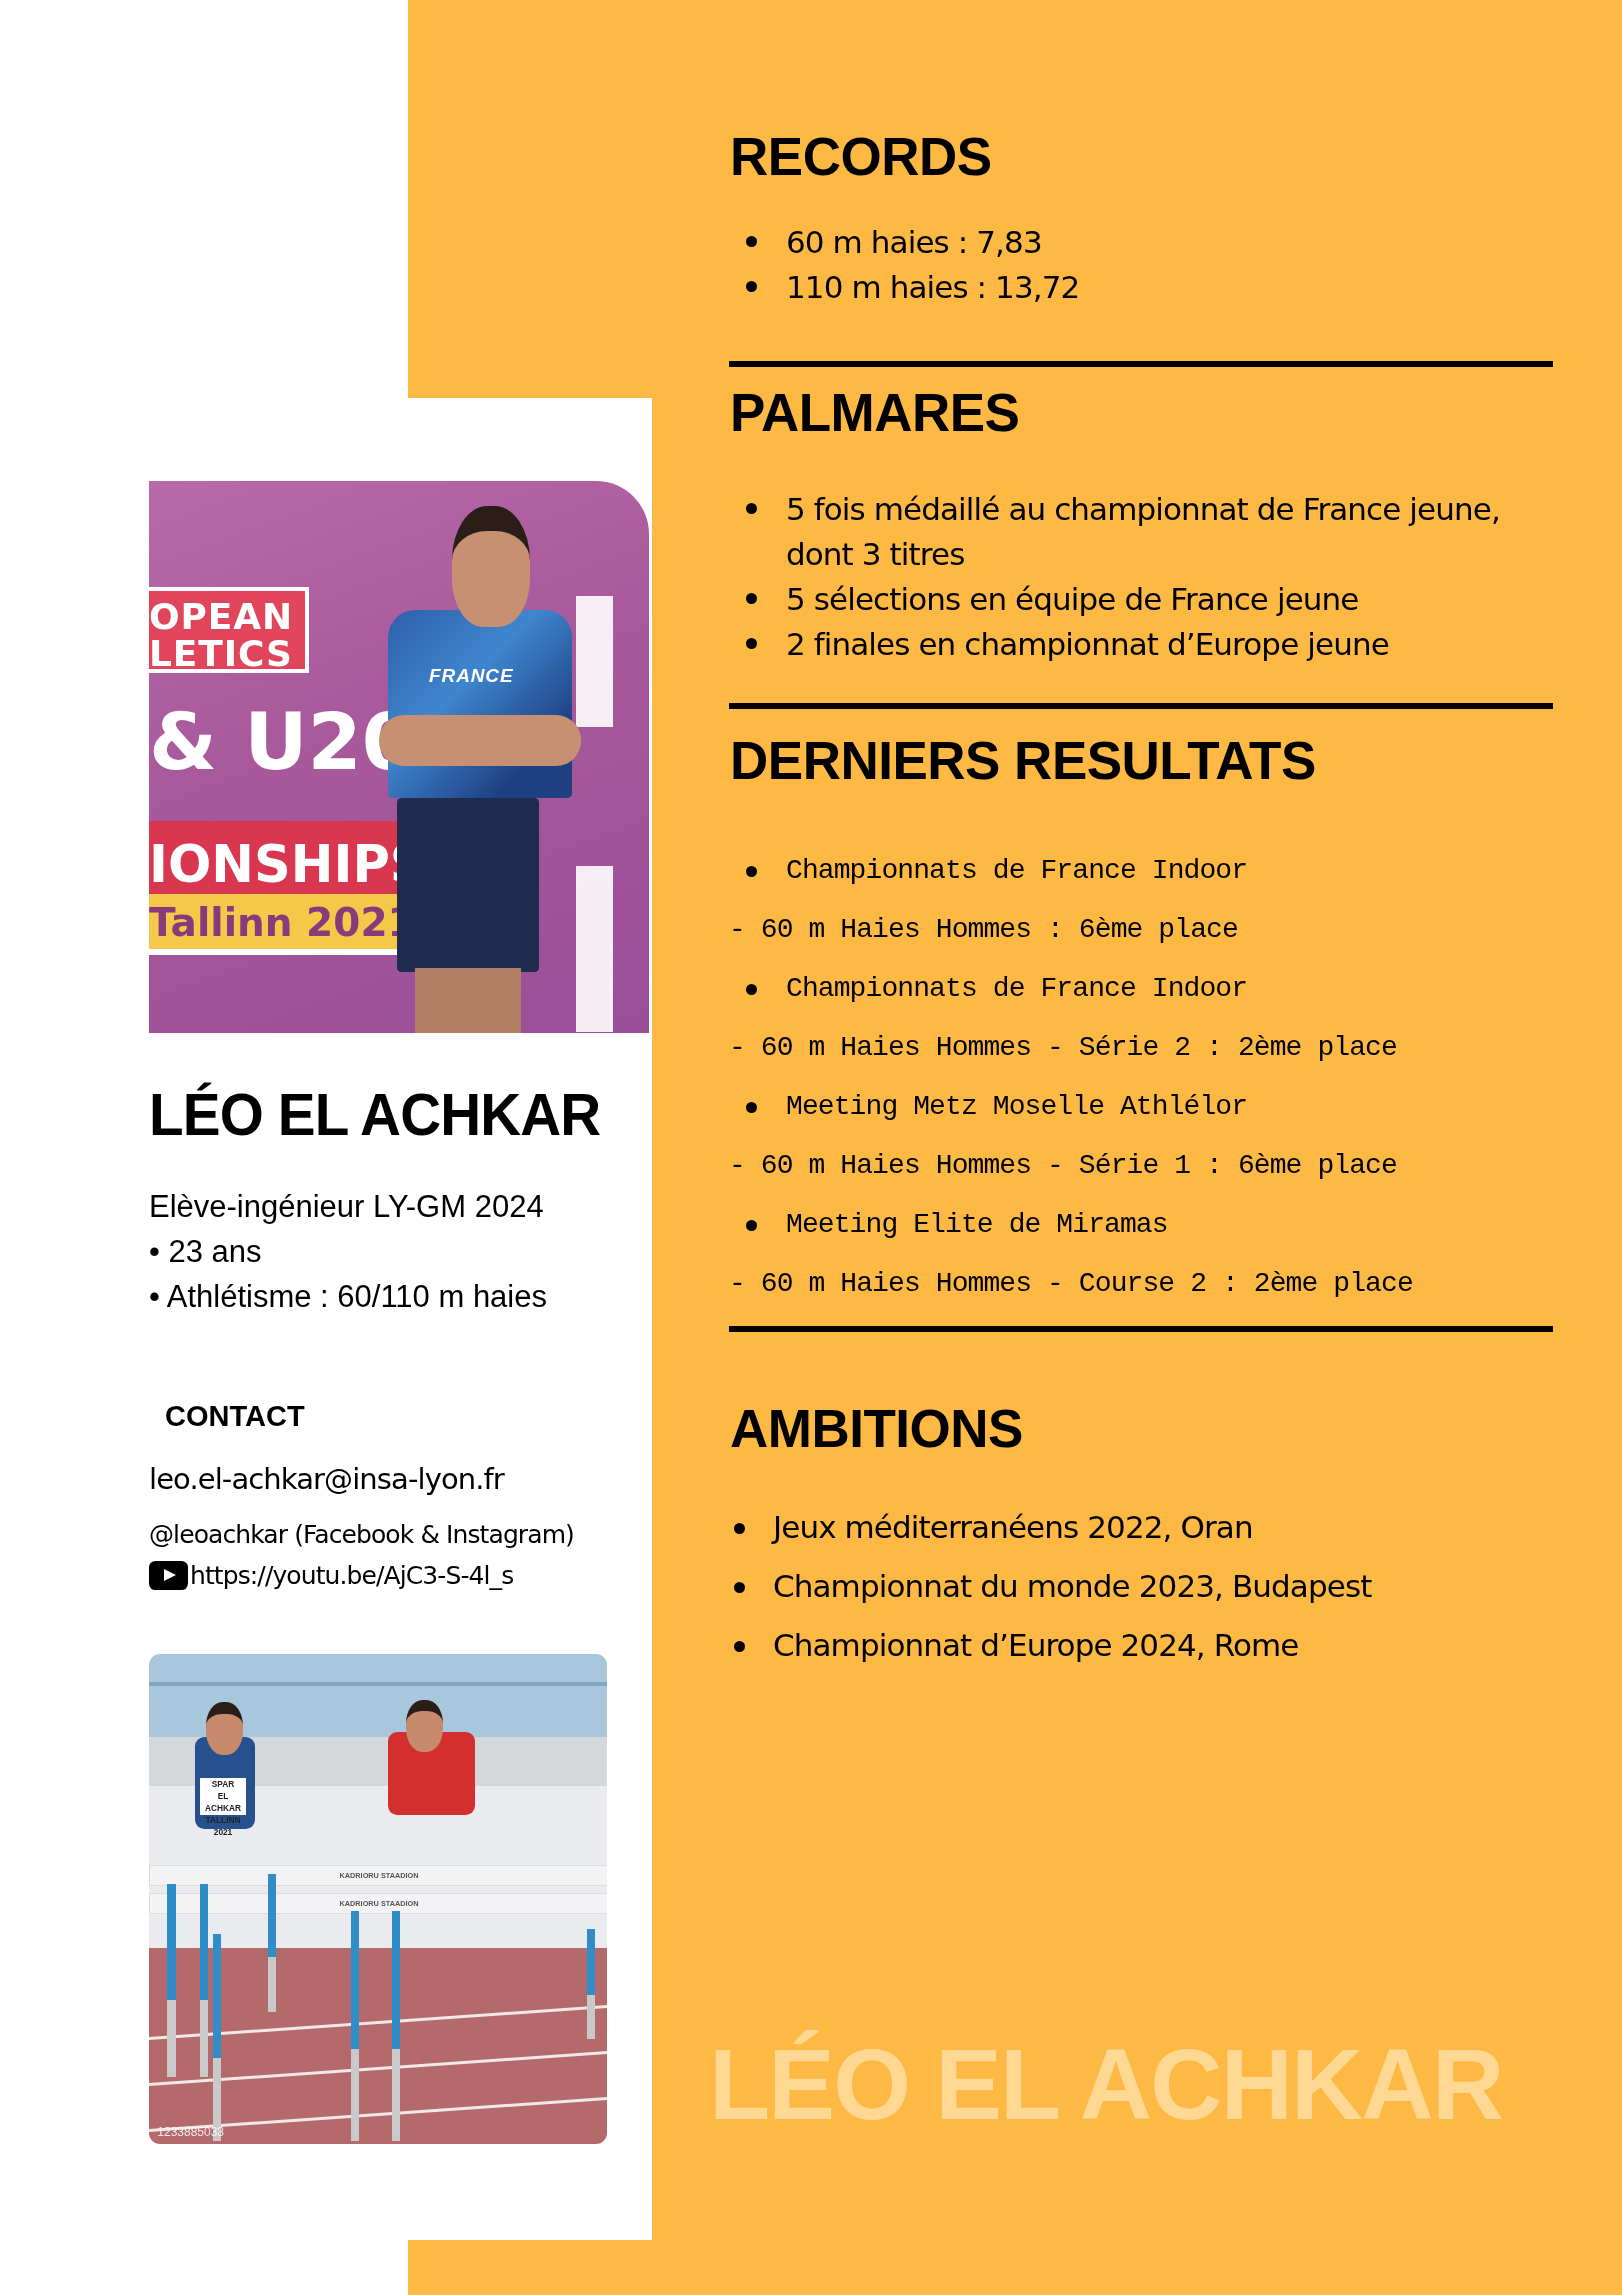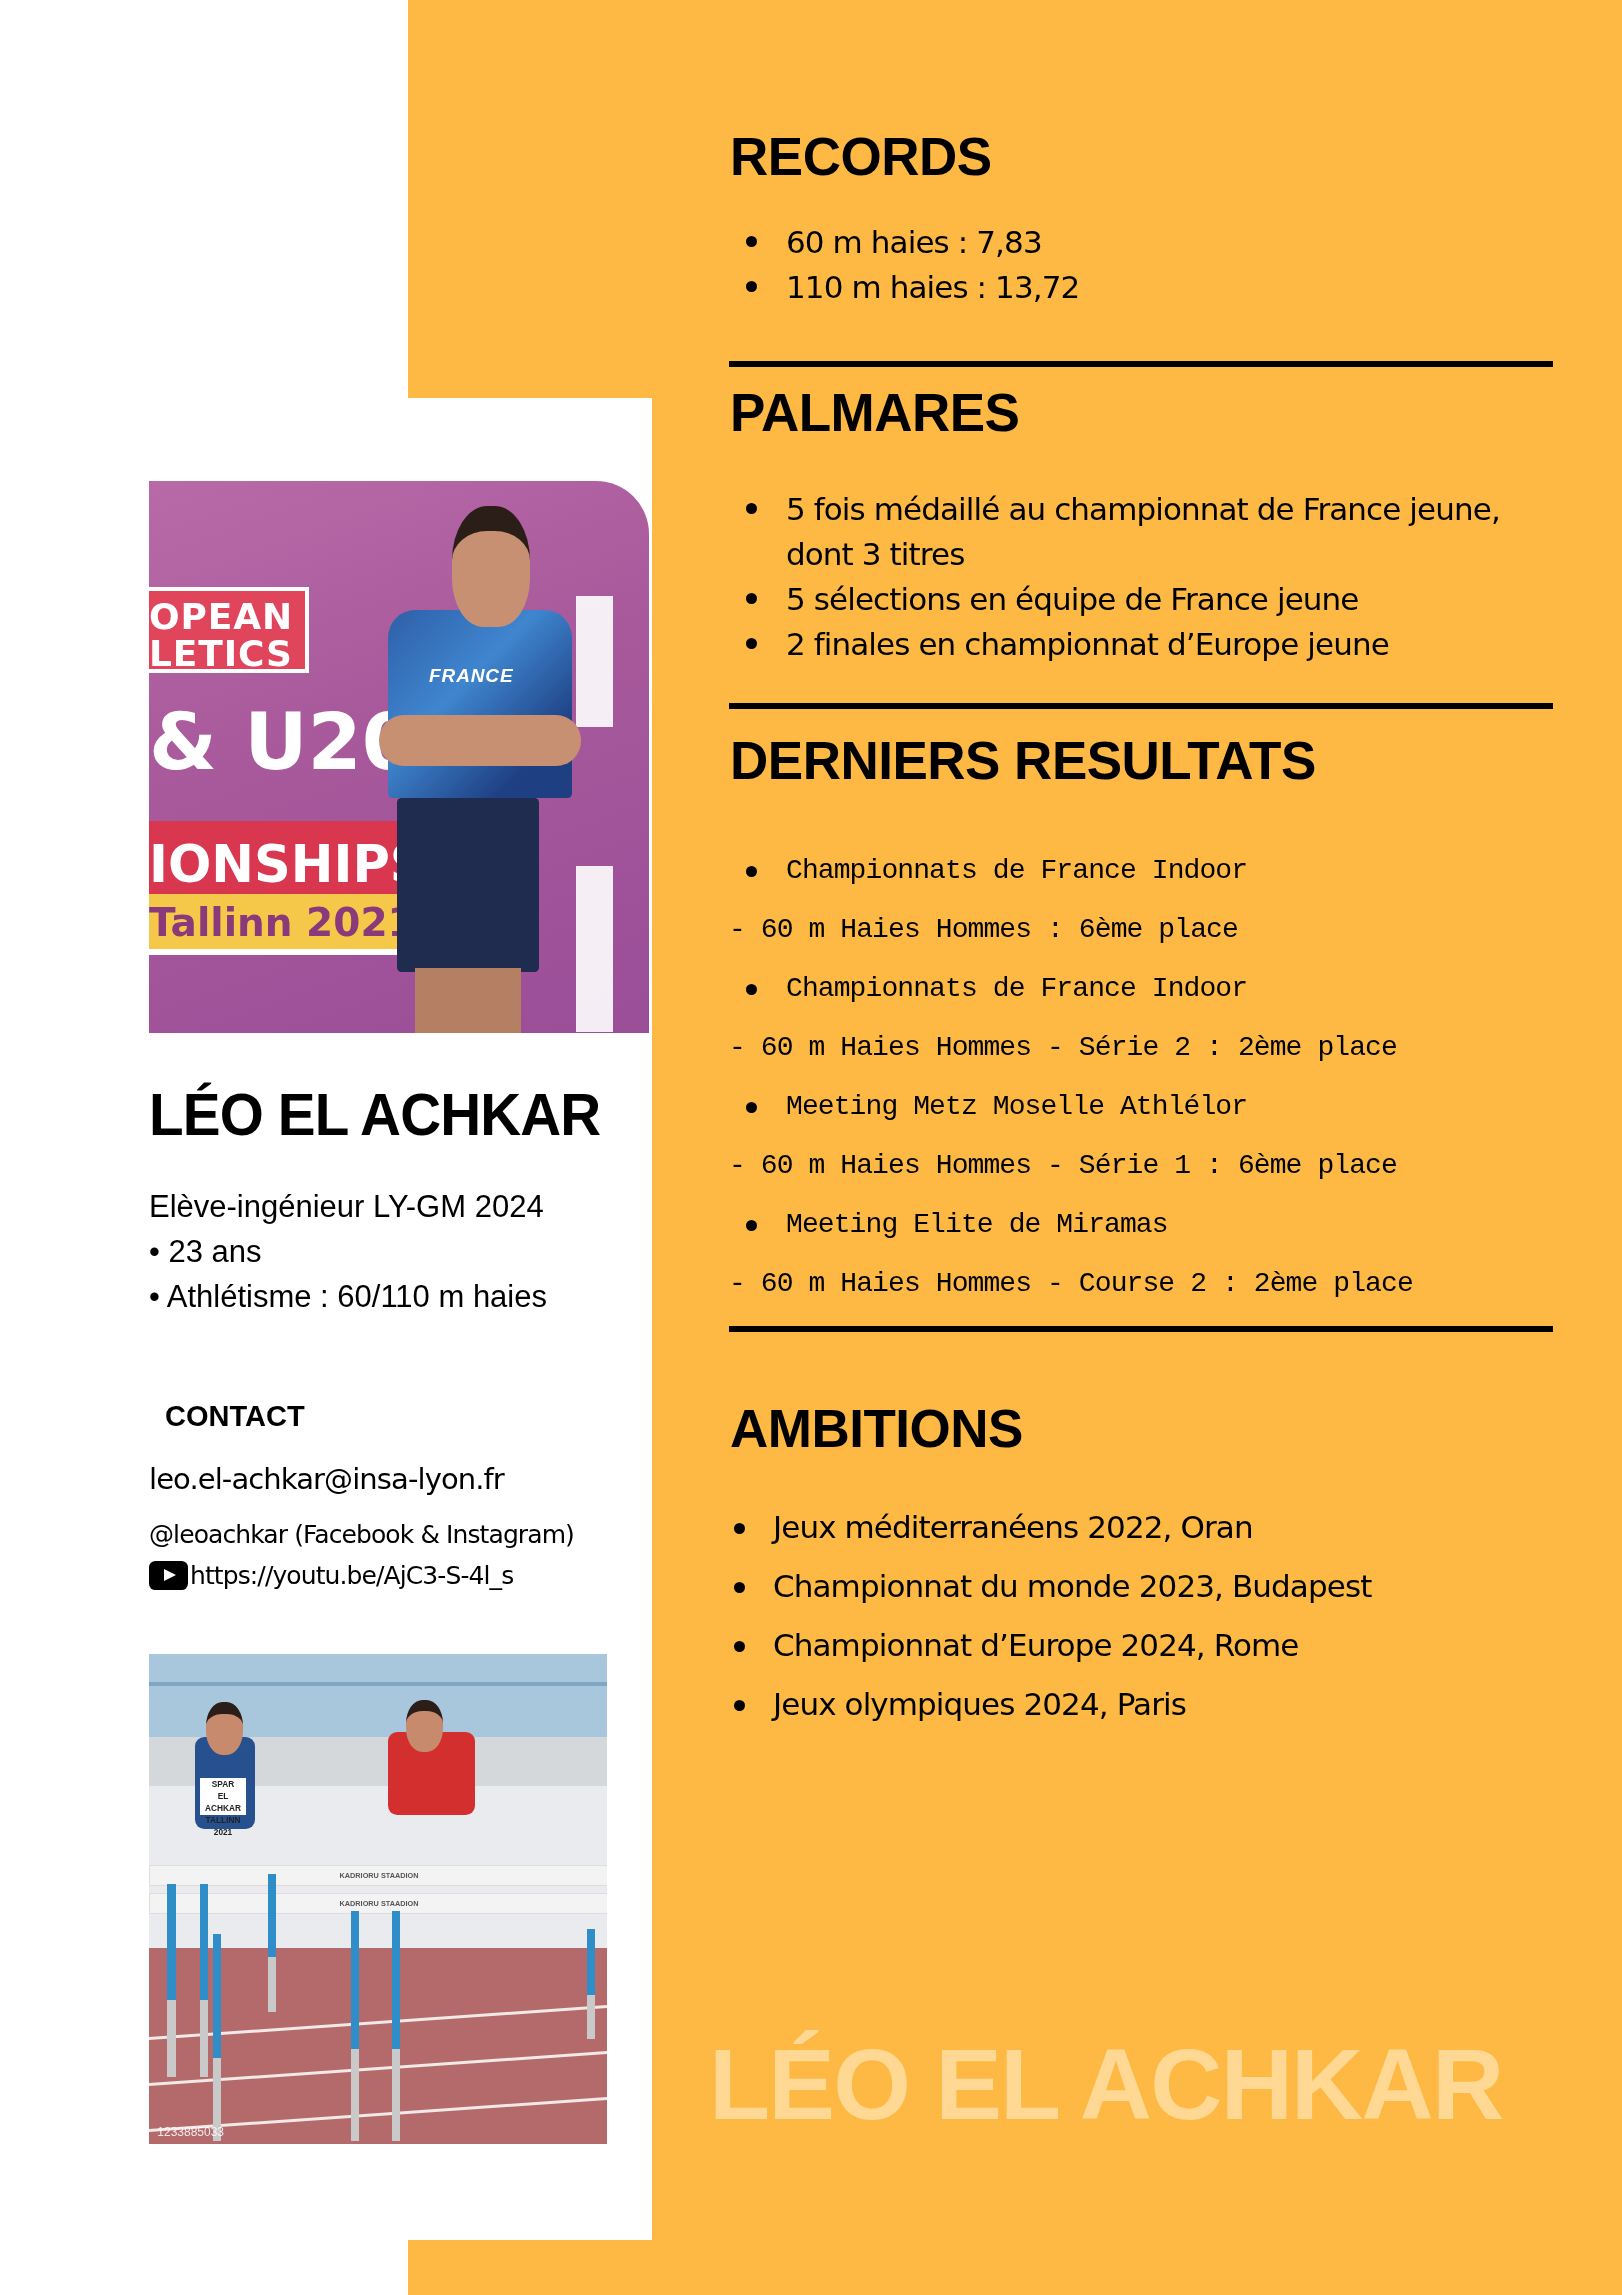--- a/index.html
+++ b/index.html
@@ -105,20 +105,21 @@
     width: 39px; height: 28.5px; background: #000; border-radius: 6.4px; position: relative; display: inline-block;
   }
   .yt-icon::after {
     content: ""; position: absolute; left: 14.7px; top: 7.8px;
     border-left: 12px solid #fff; border-top: 6.4px solid transparent; border-bottom: 6.4px solid transparent;
   }
 
   .photo-race {
     position: absolute; left: 149px; top: 1654px; width: 458px; height: 490px; overflow: hidden;
     background: linear-gradient(#a9c7dc 0 17%, #d5d8db 17% 27%, #e9ebee 27% 60%, #b46a6a 60% 100%);
+    border-radius: 11px;
   }
   .photo-race .stands-rail {
     position: absolute; left: 0; top: 27.5px; width: 100%; height: 4.6px; background: #7fa7c4;
   }
   .photo-race .lane {
     position: absolute; left: 0; width: 100%; height: 2.8px; background: #f1e8e8; transform: skewY(-4deg);
   }
   .photo-race .hurdle-bar {
     position: absolute; height: 19px; background: #f3f3f3; border: 0.9px solid #ddd;
     font-size: 7.3px; color: #555; font-weight: bold; text-align: center; line-height: 19px;
@@ -278,17 +279,16 @@
   <div class="row event"><span class="dot"></span><span>Meeting Elite de Miramas</span></div>
   <div class="row">- 60 m Haies Hommes - Course 2 : 2ème place</div>
 </div>
 <div class="divider" style="top:1326px"></div>
 
 <h2 class="section-heading" style="top:1397px">AMBITIONS</h2>
 <ul class="bullet-list ambitions-list">
   <li><span class="dot"></span><span>Jeux méditerranéens 2022, Oran</span></li>
   <li><span class="dot"></span><span>Championnat du monde 2023, Budapest</span></li>
   <li><span class="dot"></span><span>Championnat d’Europe 2024, Rome</span></li>
-  <li><span class="dot"></span><span>Jeux olympiques 2024, Paris</span></li>
 </ul>
 
 <div class="watermark">LÉO EL ACHKAR</div>
 
 
 </body></html>

